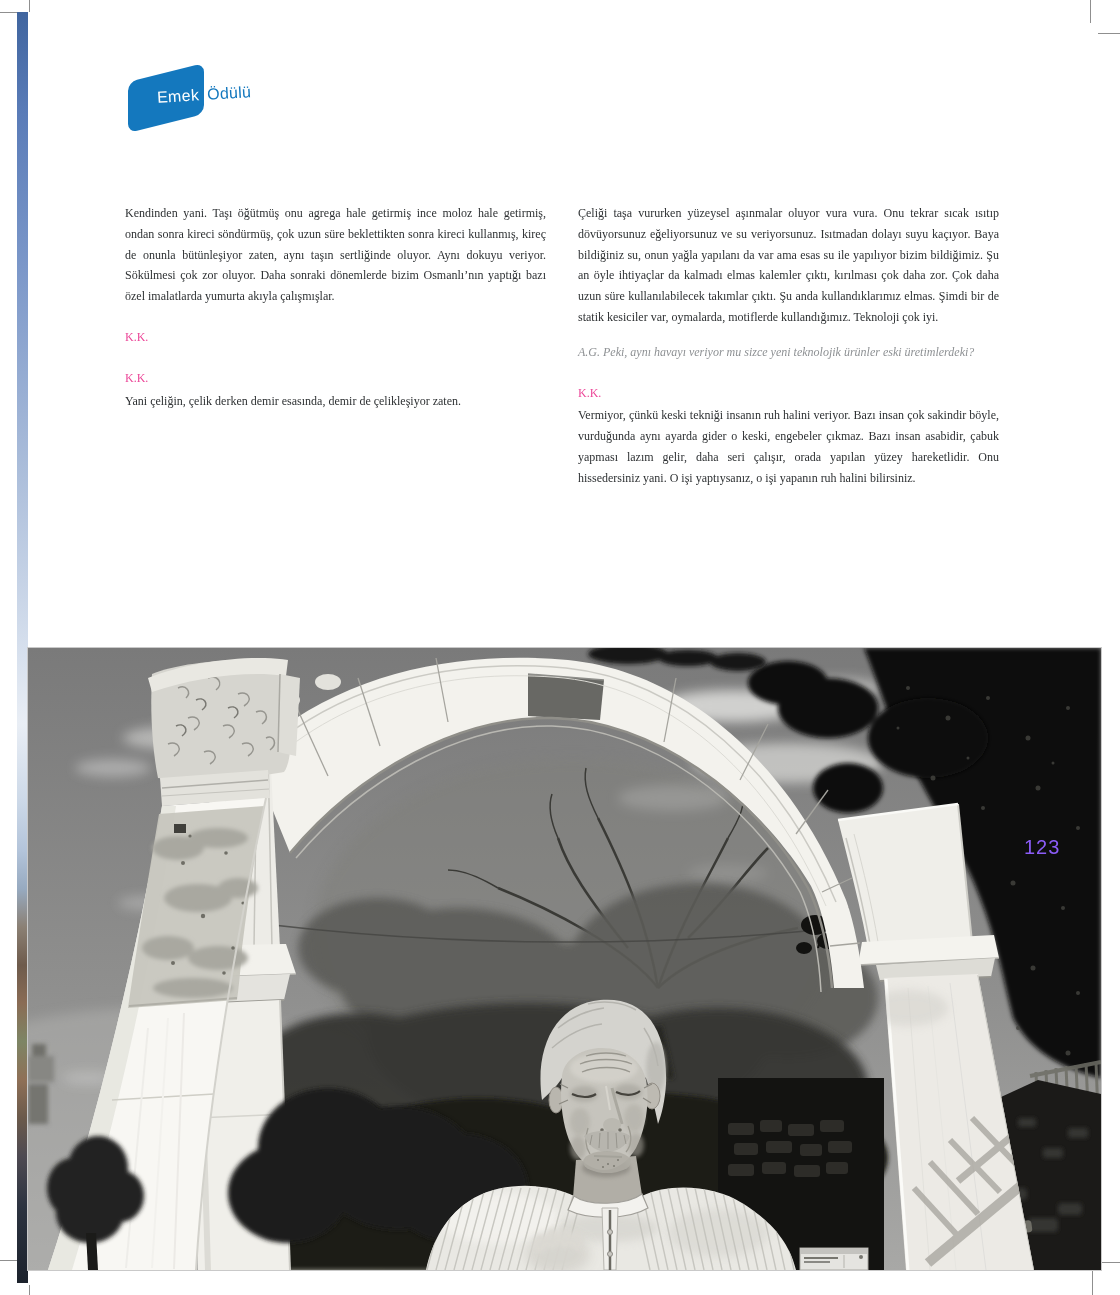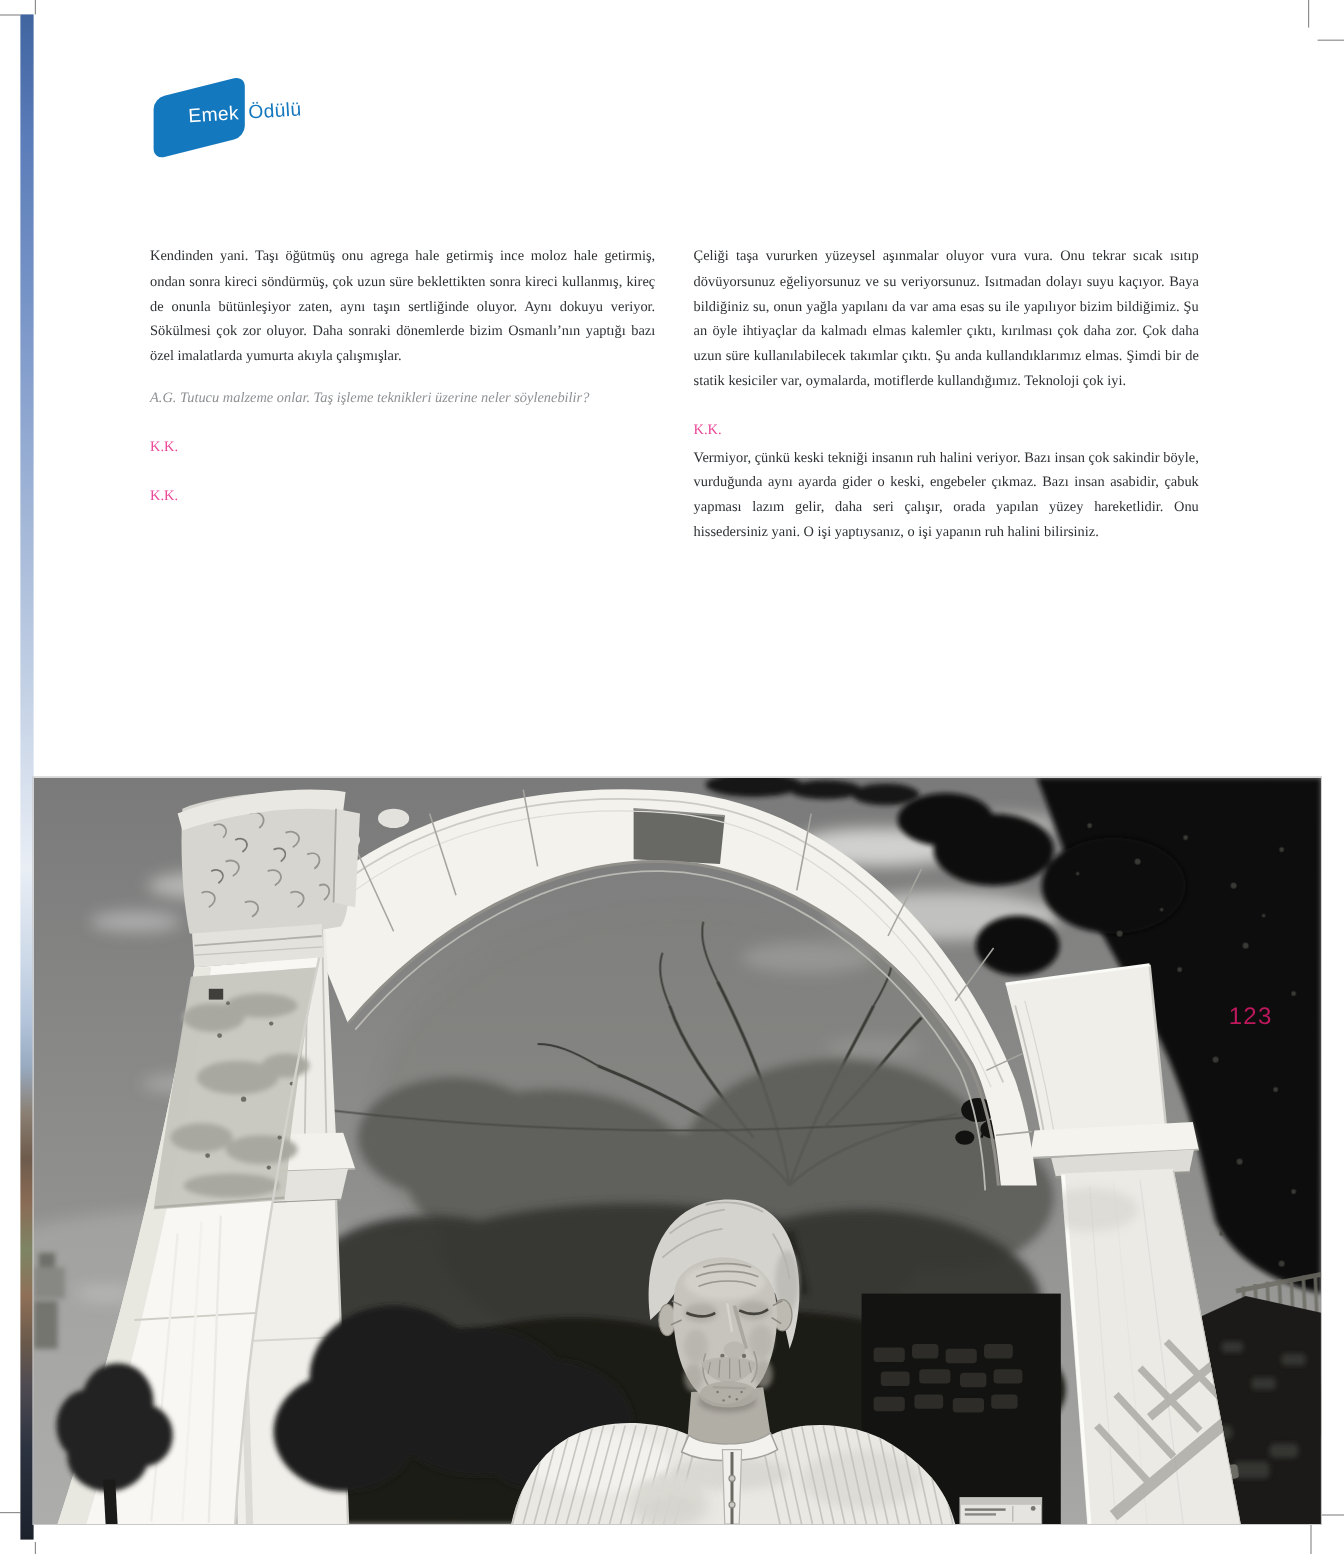--- a/index.html
+++ b/index.html
@@ -22,21 +22,21 @@
   .badge-rest{color:#1478be;margin-left:8px;}
   
   .cols{position:absolute;left:125px;top:203px;width:874px;display:flex;gap:32px;}
   .col{width:421px;font-size:12px;line-height:20.8px;color:#2e3133;text-align:justify;}
   .col p{margin:0;}
   .q{margin-top:14px !important;font-style:italic;color:#8d9093;}
   .kk{margin-top:20px !important;margin-bottom:2px !important;color:#ec4899;}
   
   .photo{position:absolute;left:28px;top:648px;width:1073px;height:622px;overflow:hidden;
     outline:1px solid #c9c9c9;}
-  .pagenum{position:absolute;left:1024px;top:836px;color:#be185d;
+  .pagenum{position:absolute;left:1024px;top:836px;color:#8b5cf6;
     font-family:"Liberation Sans",sans-serif;font-size:20px;letter-spacing:1px;}
 </style>
 </head>
 <body>
 
 <div class="page">
 
   <div class="mark" style="left:0;top:12px;width:17px;height:1px"></div>
   <div class="mark" style="left:29px;top:0;width:1px;height:12px"></div>
   <div class="mark" style="left:1090px;top:0;width:1px;height:23px"></div>
@@ -49,26 +49,27 @@
   <div class="edge-sliver"></div>
 
   <div class="badge-shape"></div>
   <div class="badge-text">
     <span class="badge-hl">Emek</span><span class="badge-rest">Ödülü</span>
   </div>
 
   <div class="cols">
     <div class="col">
       <p class="ans">Kendinden yani. Taşı öğütmüş onu agrega hale getirmiş ince moloz hale getirmiş, ondan sonra kireci söndürmüş, çok uzun süre beklettikten sonra kireci kullanmış, kireç de onunla bütünleşiyor zaten, aynı taşın sertliğinde oluyor. Aynı dokuyu veriyor. Sökülmesi çok zor oluyor. Daha sonraki dönemlerde bizim Osmanlı’nın yaptığı bazı özel imalatlarda yumurta akıyla çalışmışlar.</p>
-      <p class="q">A.G. Tutucu malzeme onlar. Taş işleme teknikleri üzerine neler söylenebilir?</p>
       <p class="kk">K.K.</p>
       <p class="kk">K.K.</p>
+      <p class="ans">Yani çeliğin, çelik derken demir esasında, demir de çelikleşiyor zaten.</p>
     </div>
     <div class="col">
       <p class="ans">Çeliği taşa vururken yüzeysel aşınmalar oluyor vura vura. Onu tekrar sıcak ısıtıp dövüyorsunuz eğeliyorsunuz ve su veriyorsunuz. Isıtmadan dolayı suyu kaçıyor. Baya bildiğiniz su, onun yağla yapılanı da var ama esas su ile yapılıyor bizim bildiğimiz. Şu an öyle ihtiyaçlar da kalmadı elmas kalemler çıktı, kırılması çok daha zor. Çok daha uzun süre kullanılabilecek takımlar çıktı. Şu anda kullandıklarımız elmas. Şimdi bir de statik kesiciler var, oymalarda, motiflerde kullandığımız. Teknoloji çok iyi.</p>
+      <p class="q">A.G. Peki, aynı havayı veriyor mu sizce yeni teknolojik ürünler eski üretimlerdeki?</p>
       <p class="kk">K.K.</p>
       <p class="ans">Vermiyor, çünkü keski tekniği insanın ruh halini veriyor. Bazı insan çok sakindir böyle, vurduğunda aynı ayarda gider o keski, engebeler çıkmaz. Bazı insan asabidir, çabuk yapması lazım gelir, daha seri çalışır, orada yapılan yüzey hareketlidir. Onu hissedersiniz yani. O işi yaptıysanız, o işi yapanın ruh halini bilirsiniz.</p>
     </div>
   </div>
 
   <div class="photo">
   <svg width="1073" height="622" viewBox="0 0 1073 622" xmlns="http://www.w3.org/2000/svg">
     <defs>
       <linearGradient id="sky" x1="0" y1="0" x2="0" y2="1">
         <stop offset="0" stop-color="#7a7a7a"></stop>

